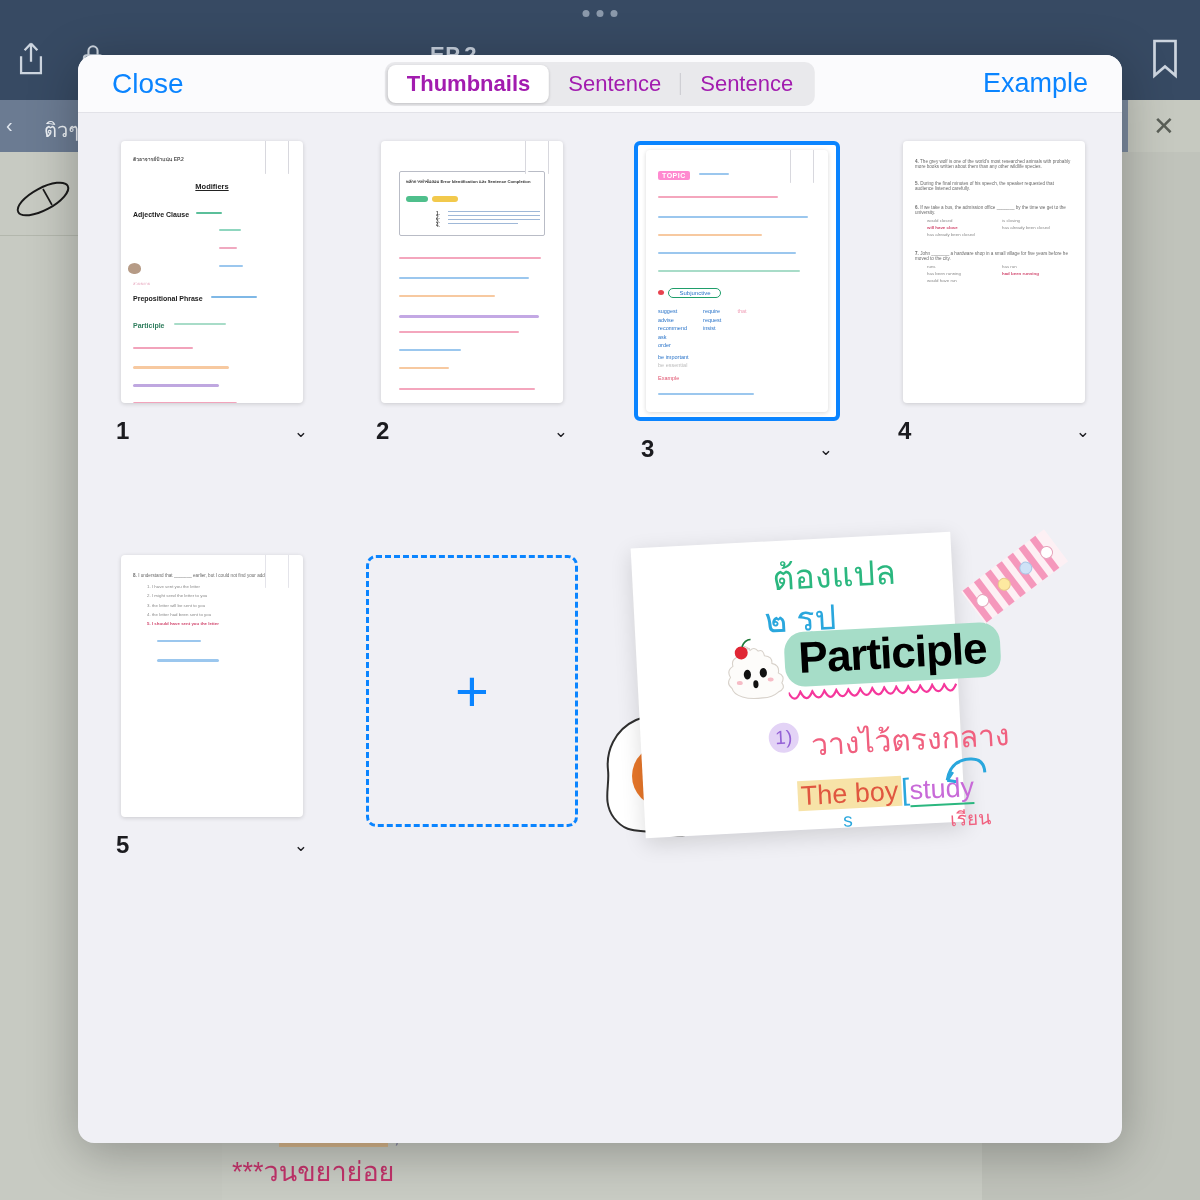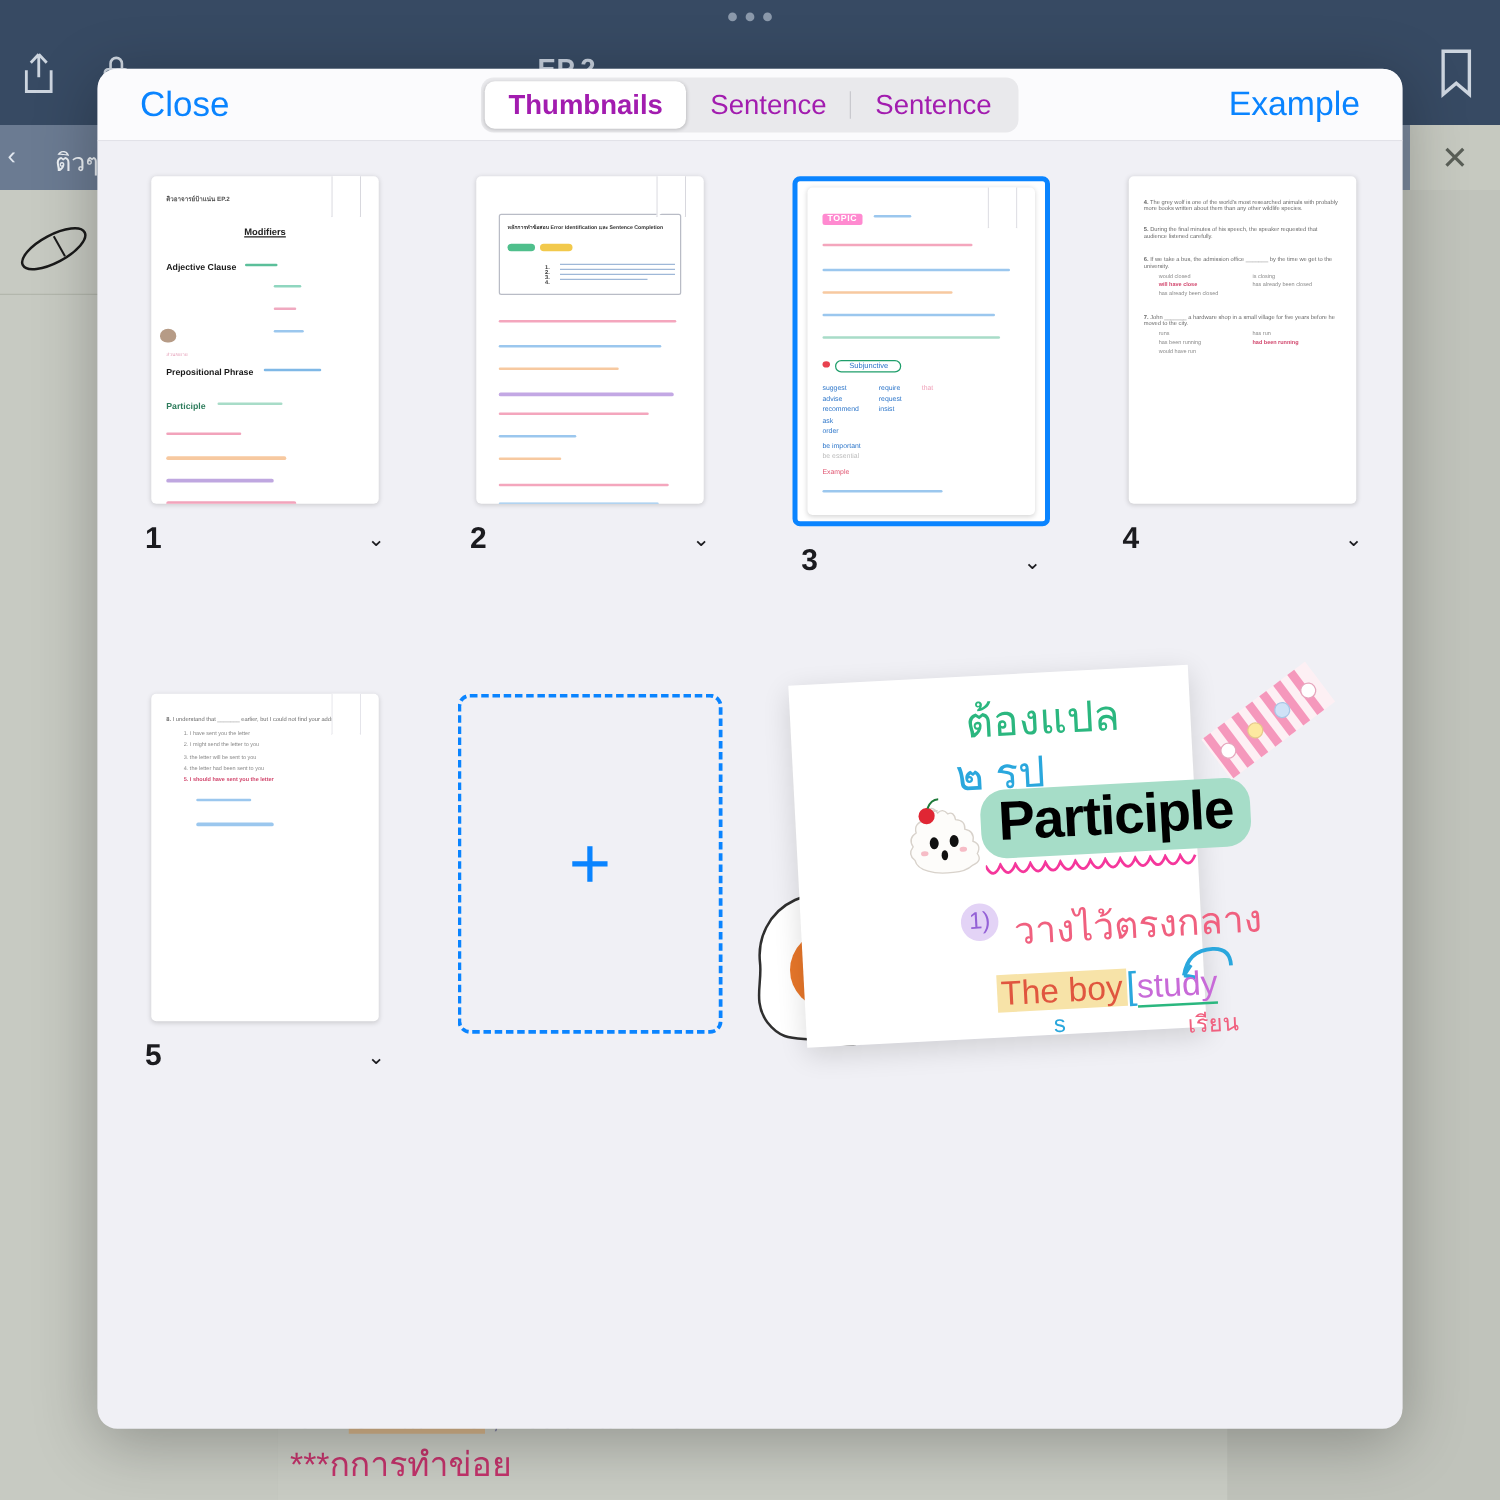--- a/index.html
+++ b/index.html
@@ -323,21 +323,21 @@
         </svg>
       </span>
     </div>
   </div>
 
   <div class="doc-area">
     <div class="doc-page">
       <div class="doc-note-1">
         <span>3. If  </span><span class="hl">S+had+V.3</span><span> , would  have V.3</span>
       </div>
-      <div class="doc-note-2">***กการทำข่อย</div>
+      <div class="doc-note-2">***วนขยาย่อย</div>
     </div>
   </div>
   <div class="doc-right-strip"></div>
 </div>
 
 <div id="thumbnail-sheet">
 
   <div class="sheet-header">
     <div class="hdr-btn">Close</div>
 

